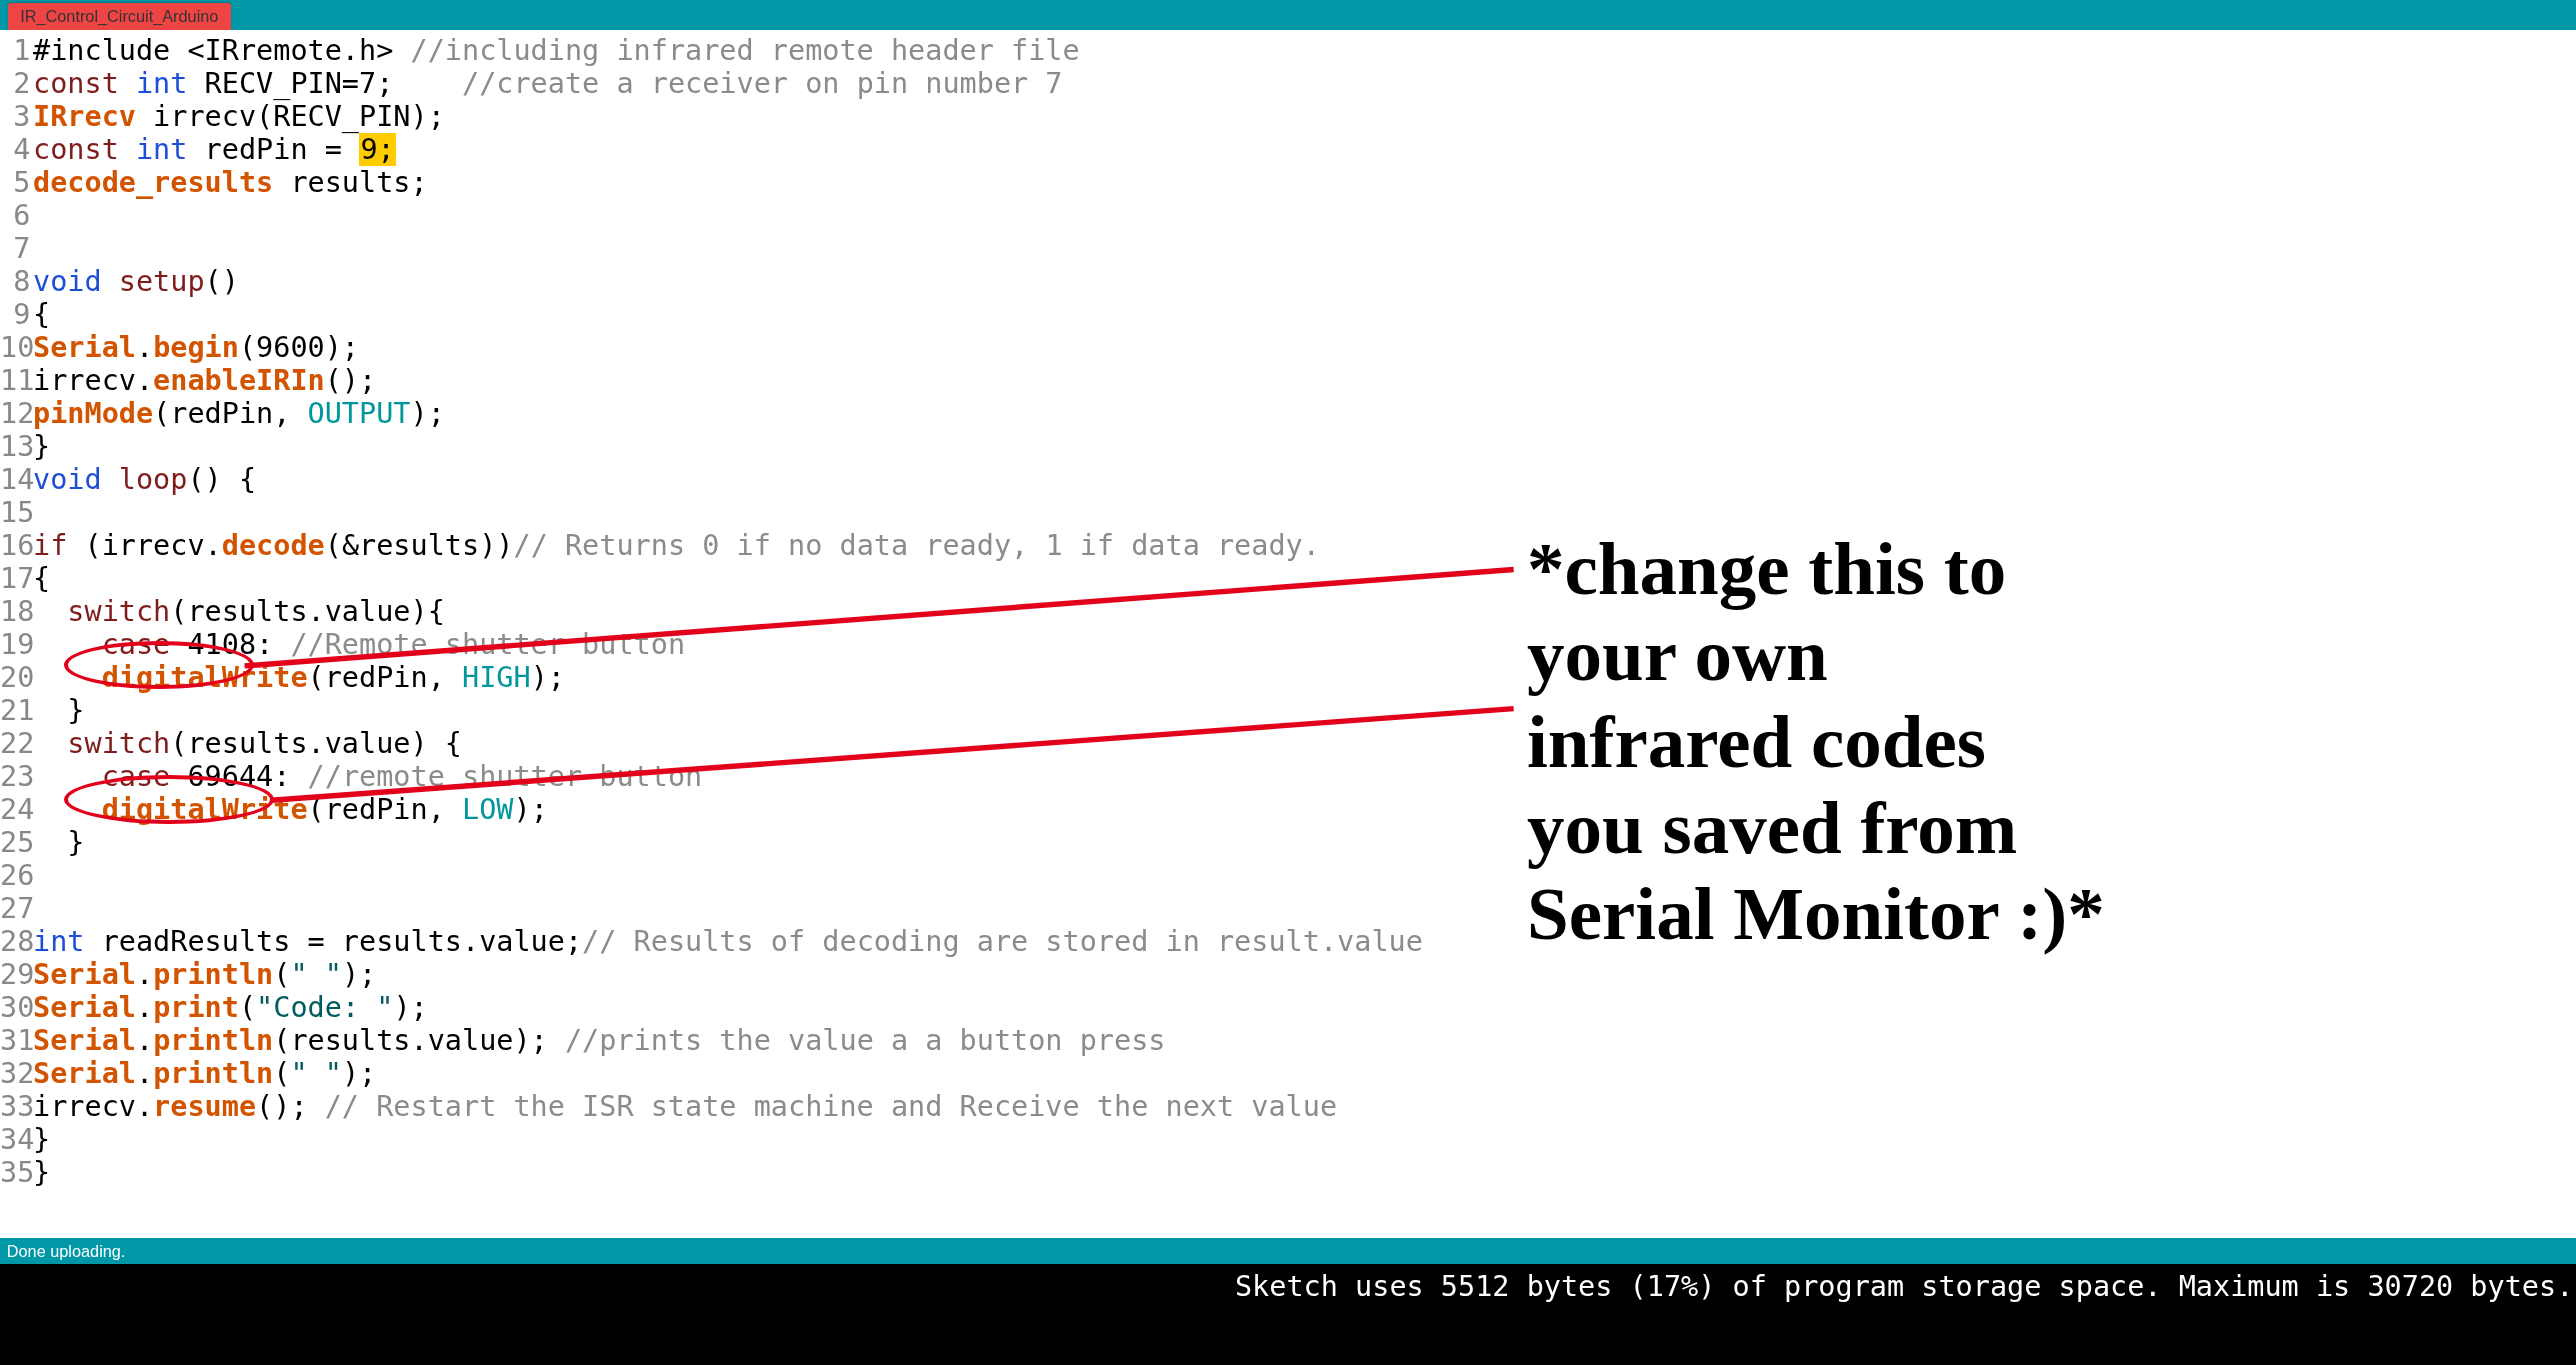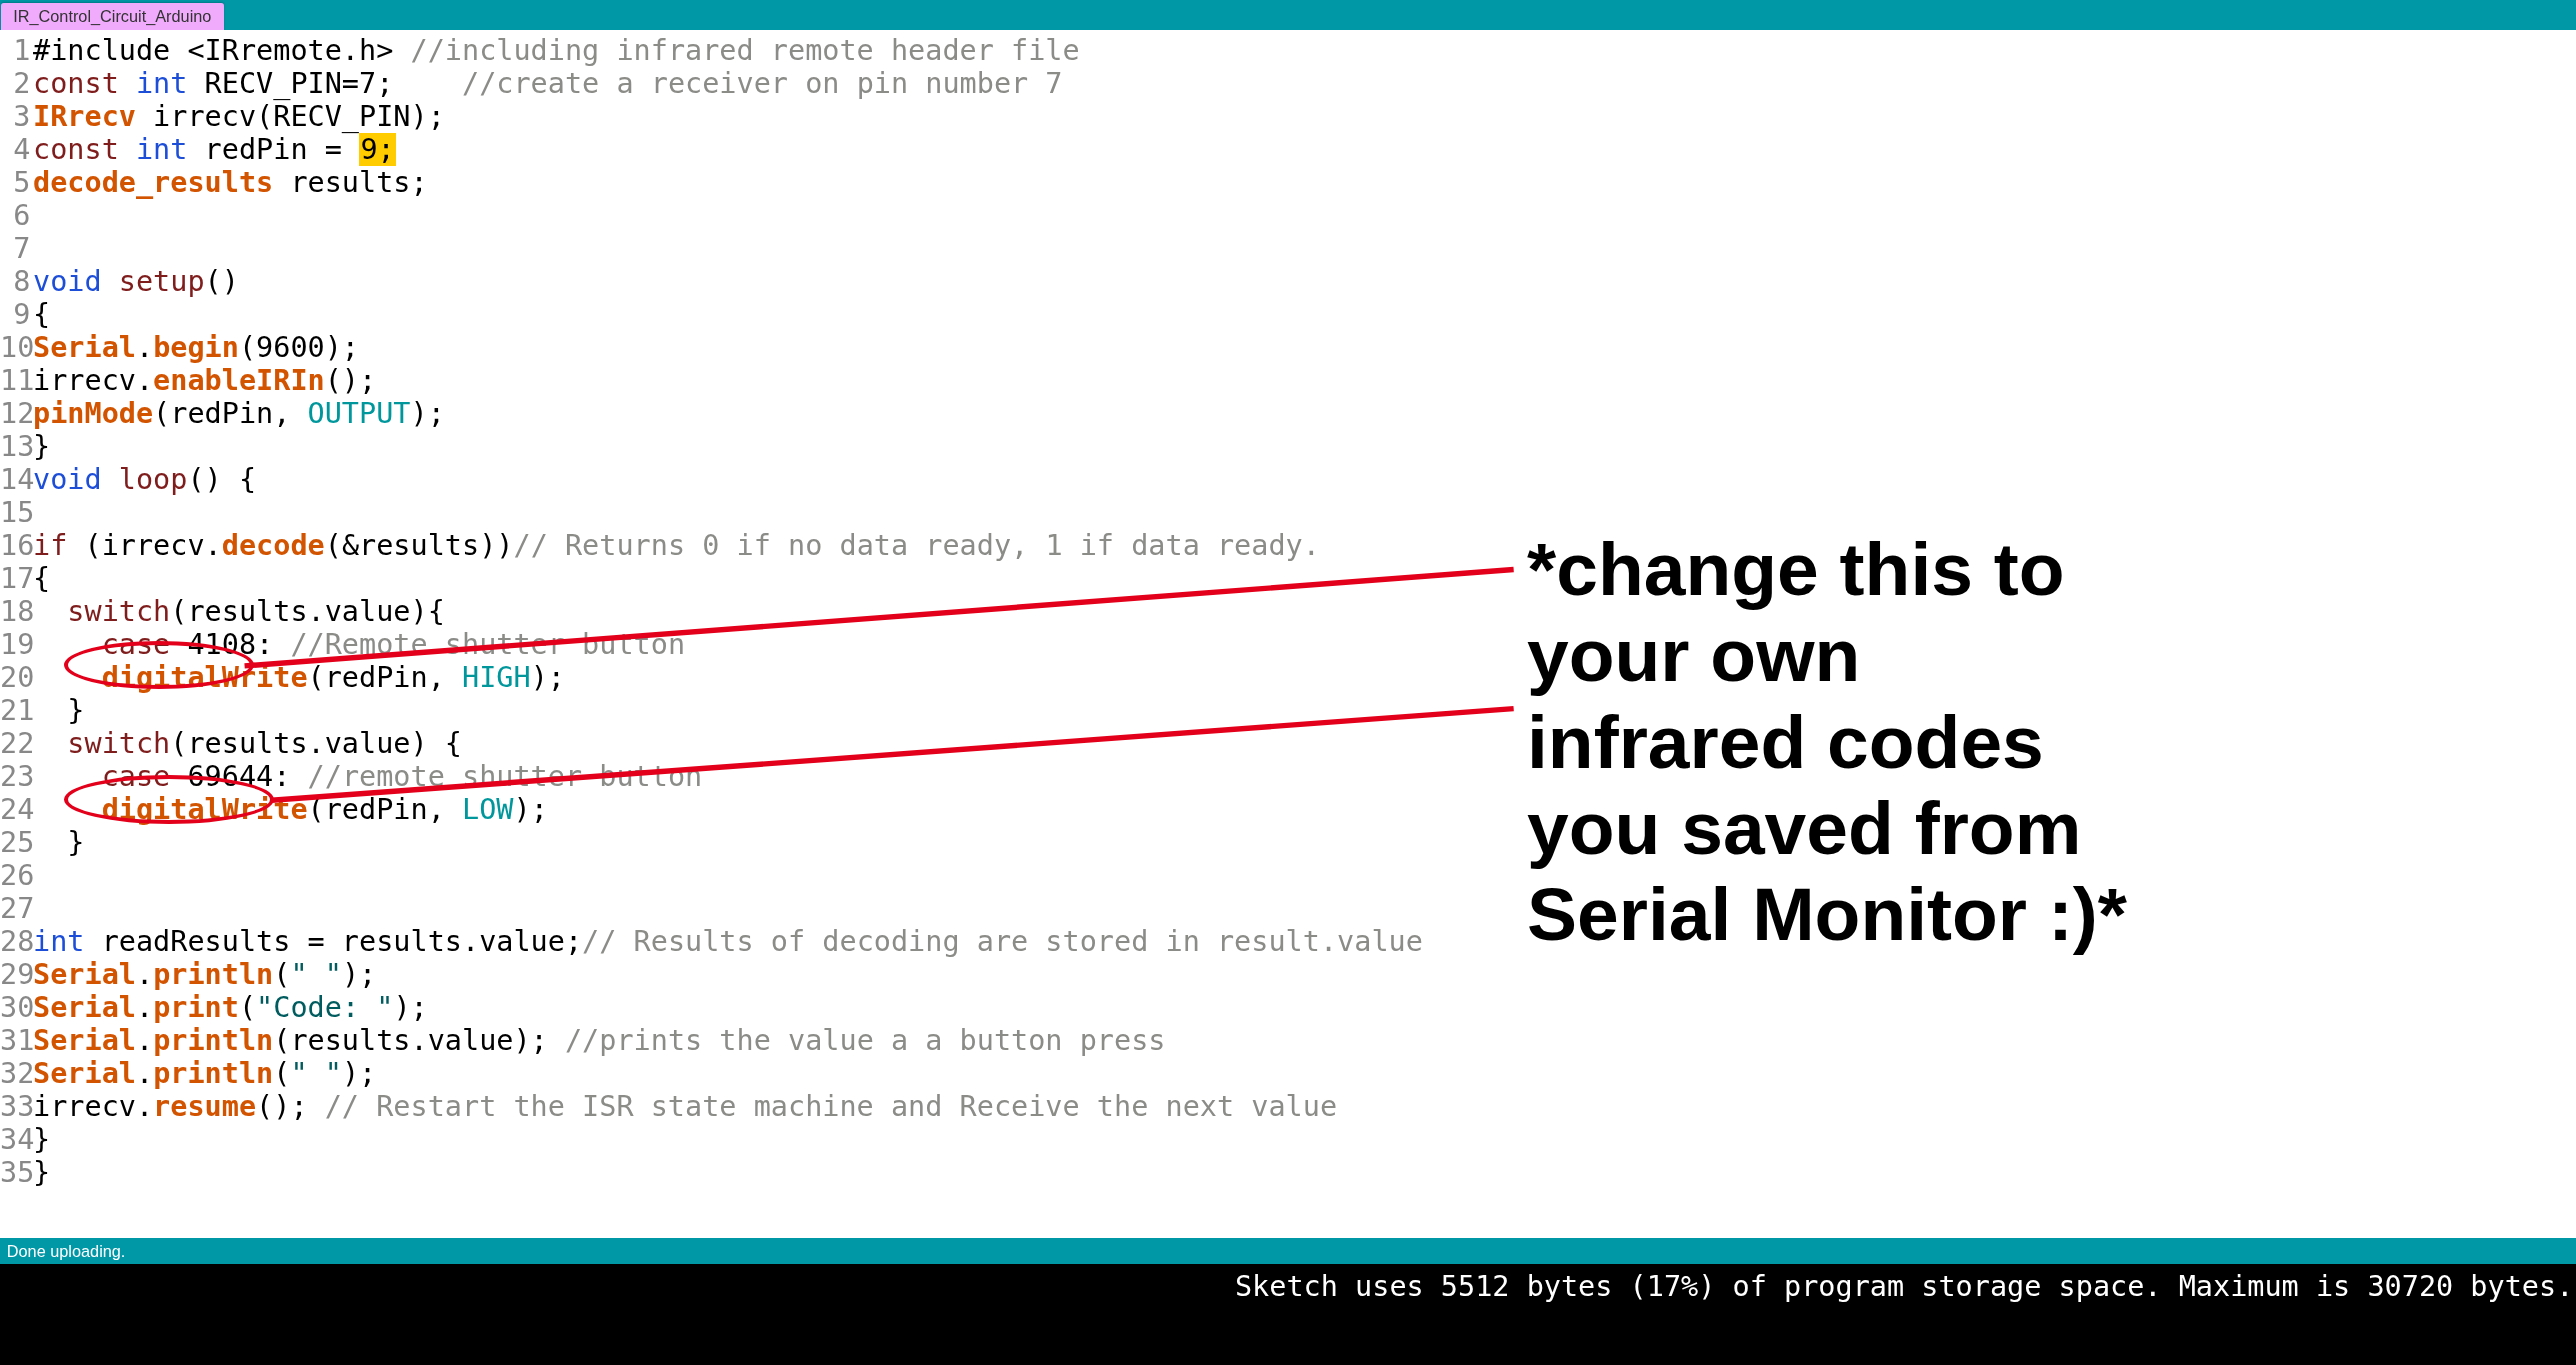--- a/index.html
+++ b/index.html
@@ -1,19 +1,19 @@
 <!DOCTYPE html>
 <html style="font-size:11px"><head>
 <meta charset="utf-8">
 <style>
 * { margin:0; padding:0; box-sizing:border-box; }
 body { font-family: Consolas, monospace; background:#fff; width:2576px; height:1365px; overflow:hidden; }
 .topbar { background:#0097a7; height:30px; width:100%; }
 .tabbar { background:#0097a7; height:0; position:relative; }
-.tab { position:absolute; top:-27px; left:1px; background:#f0abfc; color:#333; font:16.3px Arial,sans-serif; padding:4.1px 12.2px; border-radius:2.7px 2.7px 0 0; box-shadow:0 -0.7px 2px rgba(0,0,0,.2); }
+.tab { position:absolute; top:-27px; left:8px; background:#ef4444; color:#333; font:16.3px Arial,sans-serif; padding:4.1px 12.2px; border-radius:2.7px 2.7px 0 0; box-shadow:0 -0.7px 2px rgba(0,0,0,.2); }
 .editor-wrap { display:flex; height:1208px; background:#fff; position:relative; }
 .gutter { width:33px; background:#fff; color:#888; text-align:right; font-size:28.5px; line-height:33px; padding-top:4.1px; user-select:none; }
 .gutter div { height:33px; padding-right:2.7px; }
 .code { flex:1; font-size:28.5px; line-height:33px; padding-top:4.1px; white-space:pre; position:relative; }
 .code div { height:33px; }
 .kw { color:#7f1d1d; }
 .type { color:#1d4ed8; }
 .fn { color:#d35400; font-weight:bold; }
 .const { color:#00979c; }
 .comment { color:#8b8b88; }
@@ -74,21 +74,21 @@
     </div>
   <div class="code" id="code"><div><span>#include &lt;IRremote.h&gt; </span><span class="comment">//including infrared remote header file</span></div><div><span class="kw">const </span><span class="type">int</span><span> RECV_PIN=7;    </span><span class="comment">//create a receiver on pin number 7</span></div><div><span class="fn">IRrecv</span><span> irrecv(RECV_PIN);</span></div><div><span class="kw">const </span><span class="type">int</span><span> redPin = </span><span class="hl">9;</span></div><div><span class="fn">decode_results</span><span> results;</span></div><div><span></span></div><div><span></span></div><div><span class="type">void </span><span class="kw">setup</span><span>()</span></div><div><span>{</span></div><div><span class="fn">Serial</span><span>.</span><span class="fn">begin</span><span>(9600);</span></div><div><span>irrecv.</span><span class="fn">enableIRIn</span><span>();</span></div><div><span class="fn">pinMode</span><span>(redPin, </span><span class="const">OUTPUT</span><span>);</span></div><div><span>}</span></div><div><span class="type">void </span><span class="kw">loop</span><span>() {</span></div><div><span></span></div><div><span class="kw">if</span><span> (irrecv.</span><span class="fn">decode</span><span>(&amp;results))</span><span class="comment">// Returns 0 if no data ready, 1 if data ready.</span></div><div><span>{</span></div><div><span>  </span><span class="kw">switch</span><span>(results.value){</span></div><div><span>    </span><span class="kw">case</span><span> 4108: </span><span class="comment">//Remote shutter button</span></div><div><span>    </span><span class="fn">digitalWrite</span><span>(redPin, </span><span class="const">HIGH</span><span>);</span></div><div><span>  }</span></div><div><span>  </span><span class="kw">switch</span><span>(results.value) {</span></div><div><span>    </span><span class="kw">case</span><span> 69644: </span><span class="comment">//remote shutter button</span></div><div><span>    </span><span class="fn">digitalWrite</span><span>(redPin, </span><span class="const">LOW</span><span>);</span></div><div><span>  }</span></div><div><span></span></div><div><span></span></div><div><span class="type">int</span><span> readResults = results.value;</span><span class="comment">// Results of decoding are stored in result.value</span></div><div><span class="fn">Serial</span><span>.</span><span class="fn">println</span><span>(</span><span class="str">" "</span><span>);</span></div><div><span class="fn">Serial</span><span>.</span><span class="fn">print</span><span>(</span><span class="str">"Code: "</span><span>);</span></div><div><span class="fn">Serial</span><span>.</span><span class="fn">println</span><span>(results.value); </span><span class="comment">//prints the value a a button press</span></div><div><span class="fn">Serial</span><span>.</span><span class="fn">println</span><span>(</span><span class="str">" "</span><span>);</span></div><div><span>irrecv.</span><span class="fn">resume</span><span>(); </span><span class="comment">// Restart the ISR state machine and Receive the next value</span></div><div><span>}</span></div><div><span>}</span></div></div>
 
   <div class="annot" style="left:0;top:0;width:2576px;height:1208px;">
     <svg class="lines" width="2576" height="1208" viewBox="0 0 3795 1780">
       <line x1="360" y1="937" x2="2230" y2="795" stroke="#e3001b" stroke-width="8"></line>
       <line x1="400" y1="1135" x2="2230" y2="1000" stroke="#e3001b" stroke-width="8"></line>
     </svg>
     <div class="ellipse" style="left:64px;top:611px;width:190px;height:48px;"></div>
     <div class="ellipse" style="left:64px;top:745px;width:210px;height:49px;"></div>
-    <div class="note" style="left:1527px;top:496px;">
+    <div class="note" style="left:1527px;top:496px;font-family:Liberation Serif, serif;">
       <div>*change this to</div>
       <div>your own</div>
       <div>infrared codes</div>
       <div>you saved from</div>
       <div>Serial Monitor :)*</div>
     </div>
   </div>
 </div>
 
 <div class="statusbar">Done uploading.</div>

